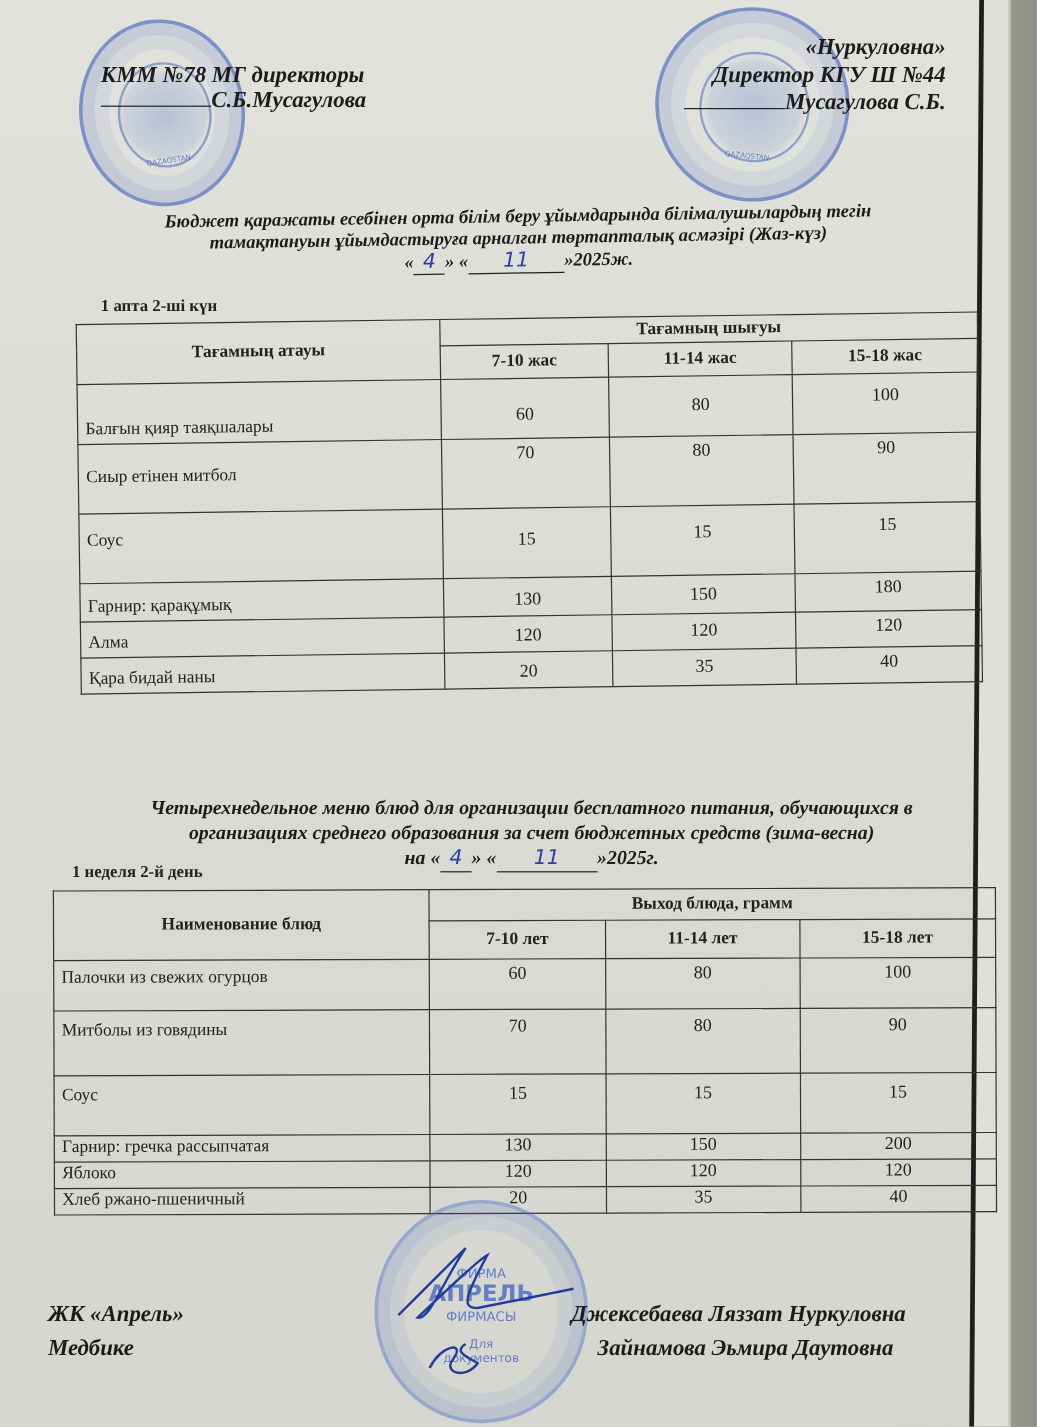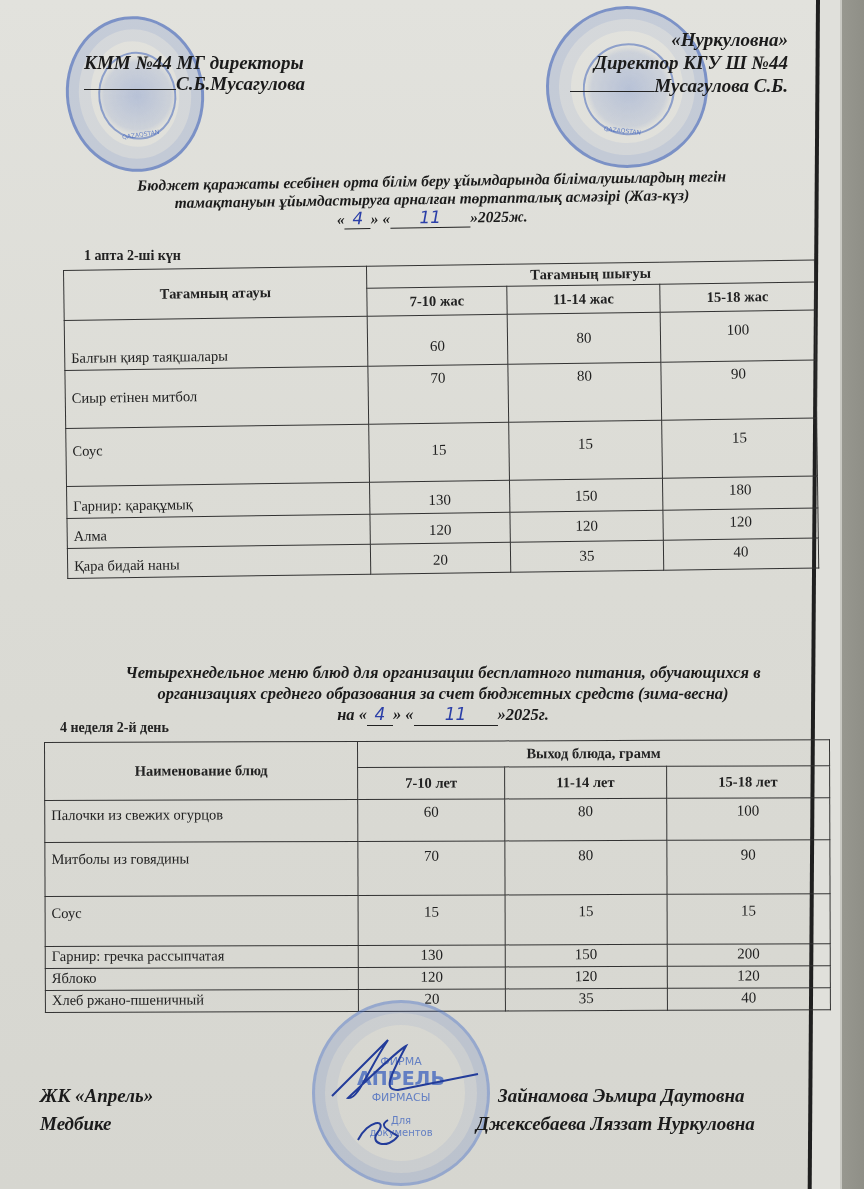--- a/index.html
+++ b/index.html
@@ -80,21 +80,21 @@
 <div class="stamp" style="left:66px; top:16px; width:132px; height:150px; transform: rotate(-8deg);">
   <div class="inner"></div>
   <div class="stamp-text" style="top:112px; font-size:6px;">QAZAQSTAN</div>
 </div>
 <div class="stamp" style="left:546px; top:6px; width:156px; height:156px; transform: rotate(6deg);">
   <div class="inner"></div>
   <div class="stamp-text" style="top:118px; font-size:6px;">QAZAQSTAN</div>
 </div>
 
 <div class="abs bold-it hdr-left">
-  <div>КММ  №44 МГ директоры</div>
+  <div>КММ  №78 МГ директоры</div>
   <div>
     <span class="sign-line" style="width:92px;"></span><span>С.Б.Мусагулова</span>
   </div>
 </div>
 
 <div class="abs bold-it hdr-right">
   <div>«Нуркуловна»</div>
   <div>Директор КГУ Ш №44</div>
   <div>
     <span class="sign-line" style="width:84px;"></span><span>Мусагулова С.Б.</span>
@@ -162,21 +162,21 @@
   </table>
 
 <div class="abs bold-it title-ru">
   <div>Четырехнедельное меню блюд для организации бесплатного питания, обучающихся в</div>
   <div>организациях среднего образования за счет бюджетных средств (зима-весна)</div>
   <div>
     <span>на «</span><span class="blank" style="width:26px;"><span class="handwrite">4</span></span><span>» «</span><span class="blank" style="width:84px;"><span class="handwrite">11</span></span><span>»2025г.</span>
   </div>
 </div>
 
-<div class="abs section-label" style="left:60px; top:720px;">4 неделя 2-й день</div>
+<div class="abs section-label" style="left:60px; top:720px;">1 неделя 2-й день</div>
 
 <table class="menu t2">
   <tbody>
       <tr style="height:26px;">
     <th rowspan="2" style="width:300px;">Наименование блюд</th>
     <th colspan="3">Выход блюда, грамм</th>
   </tr>
   <tr style="height:32px;">
     <th>7-10 лет</th>
     <th>11-14 лет</th>
@@ -231,15 +231,15 @@
 <svg class="scribble" style="left:318px; top:1010px;" width="180" height="150" viewBox="0 0 180 150">
   <path d="M14 86 C40 60, 60 40, 70 30 C50 60, 40 90, 30 88 C60 60, 80 40, 88 36 C70 70, 66 80, 80 80 L160 64" fill="none" stroke="#233c9a" stroke-width="2"></path>
   <path d="M40 130 C50 110, 70 108, 60 122 C50 134, 70 140, 80 126 C70 120, 60 116, 70 110" fill="none" stroke="#233c9a" stroke-width="2"></path>
 </svg>
 
 <div class="abs bold-it footer-left">
   <div>ЖК «Апрель»</div>
   <div>Медбике</div>
 </div>
 <div class="abs bold-it footer-right">
+  <div>Джексебаева Ляззат Нуркуловна</div>
   <div style="padding-left:22px;">Зайнамова Эьмира Даутовна</div>
-  <div>Джексебаева Ляззат Нуркуловна</div>
 </div>
 
 </body></html>

